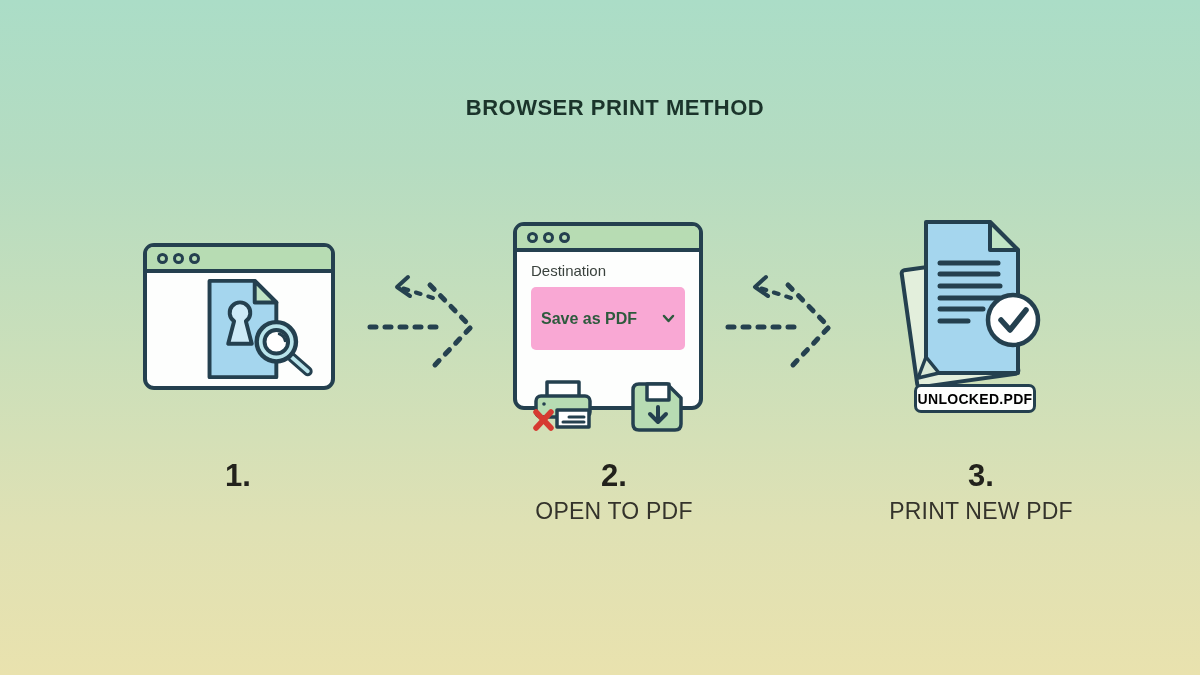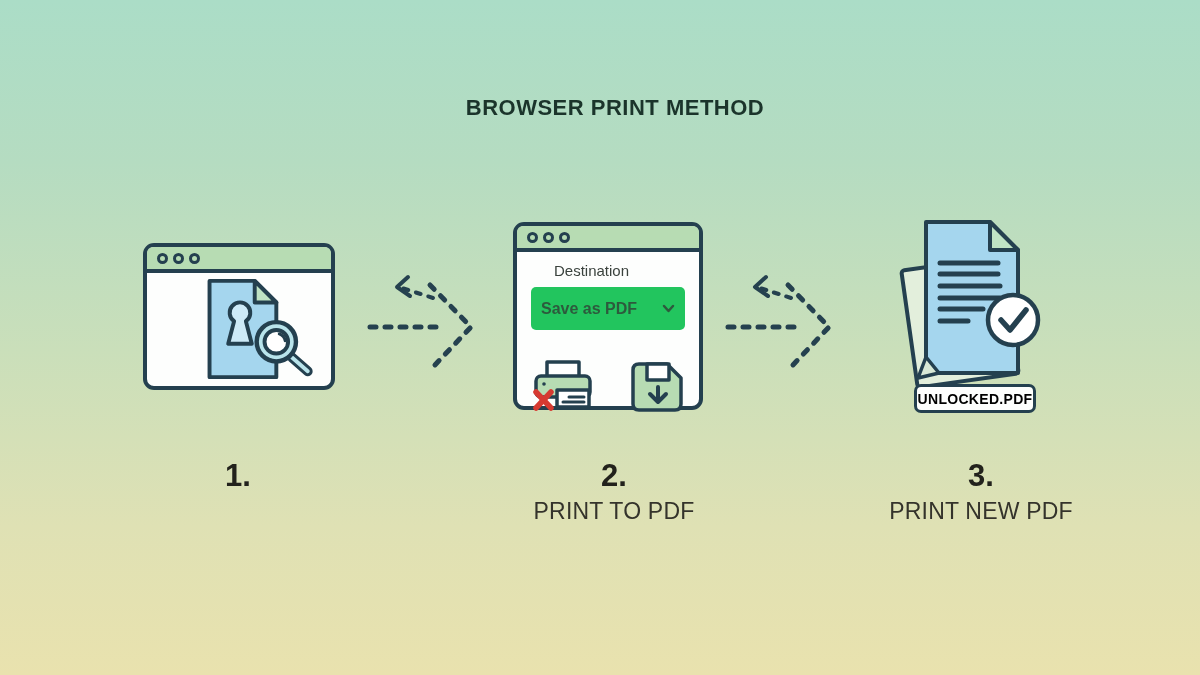--- a/index.html
+++ b/index.html
@@ -14,23 +14,23 @@
   }
   
   .win{position:absolute;background:#fdfefd;border:4px solid #24404f;border-radius:11px;box-sizing:border-box;}
   .win-header{height:22px;background:#b7dcb3;border-bottom:4px solid #24404f;border-radius:6px 6px 0 0;
     display:flex;align-items:center;gap:5px;padding-left:10px;}
   .dot{width:5px;height:5px;border:3px solid #24404f;border-radius:50%;background:transparent;}
   .win1{left:143px;top:243px;width:192px;height:147px;}
   .win1-body{display:flex;justify-content:center;align-items:center;height:113px;}
   .win2{left:513px;top:222px;width:190px;height:188px;}
   .win2-body{padding:10px 14px 0 14px;}
-  .dest-label{font-size:15px;line-height:18px;color:#3a423d;margin-bottom:7px;margin-left:23px;}
-  .dropdown{height:43px;background:#22c55e;border-radius:5px;display:flex;align-items:center;
-    justify-content:space-between;padding:0 10px;}
+  .dest-label{font-size:15px;line-height:18px;color:#3a423d;margin-bottom:7px;}
+  .dropdown{height:43px;background:#f9a8d4;border-radius:5px;display:flex;align-items:center;
+    justify-content:space-between;padding:10px 10px;}
   .dropdown-value{font-size:16px;font-weight:700;color:#2d5a3d;}
   .dialog-icons{margin-top:30px;display:flex;justify-content:space-between;align-items:flex-end;padding:0 2px;}
   
   .arrow{position:absolute;}
   .arrow1{left:366px;top:272px;}
   .arrow2{left:724px;top:272px;}
   
   .doc3{position:absolute;left:893px;top:213px;}
   .file-label{
     position:absolute;left:914px;top:384px;width:122px;height:29px;box-sizing:border-box;
@@ -134,20 +134,20 @@
     <circle cx="120" cy="107" r="25" fill="#ffffff" stroke="#24404f" stroke-width="4.5"></circle>
     <path d="M108,107 L117,117 L133,97" fill="none" stroke="#24404f" stroke-width="5.5" stroke-linecap="round" stroke-linejoin="round"></path>
   </svg>
   <div class="file-label">UNLOCKED.PDF</div>
 
   <div class="caption cap1">
     <div class="cap-number">1.</div>
   </div>
   <div class="caption cap2">
     <div class="cap-number">2.</div>
-    <div class="cap-label">PRINT TO PDF</div>
+    <div class="cap-label">OPEN TO PDF</div>
   </div>
   <div class="caption cap3">
     <div class="cap-number">3.</div>
     <div class="cap-label">PRINT NEW PDF</div>
   </div>
 
 </div>
 
 </body></html>

